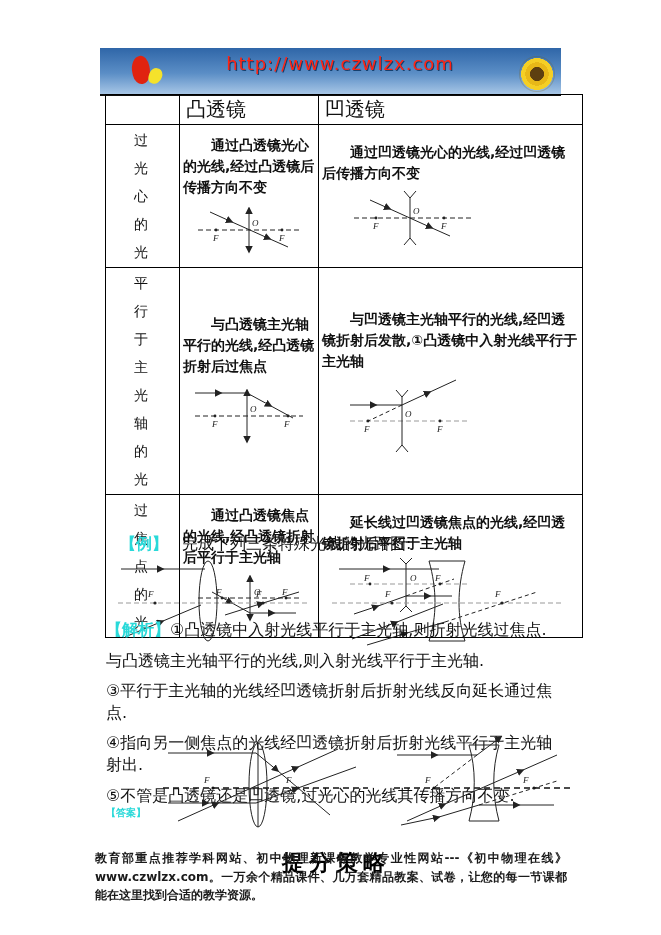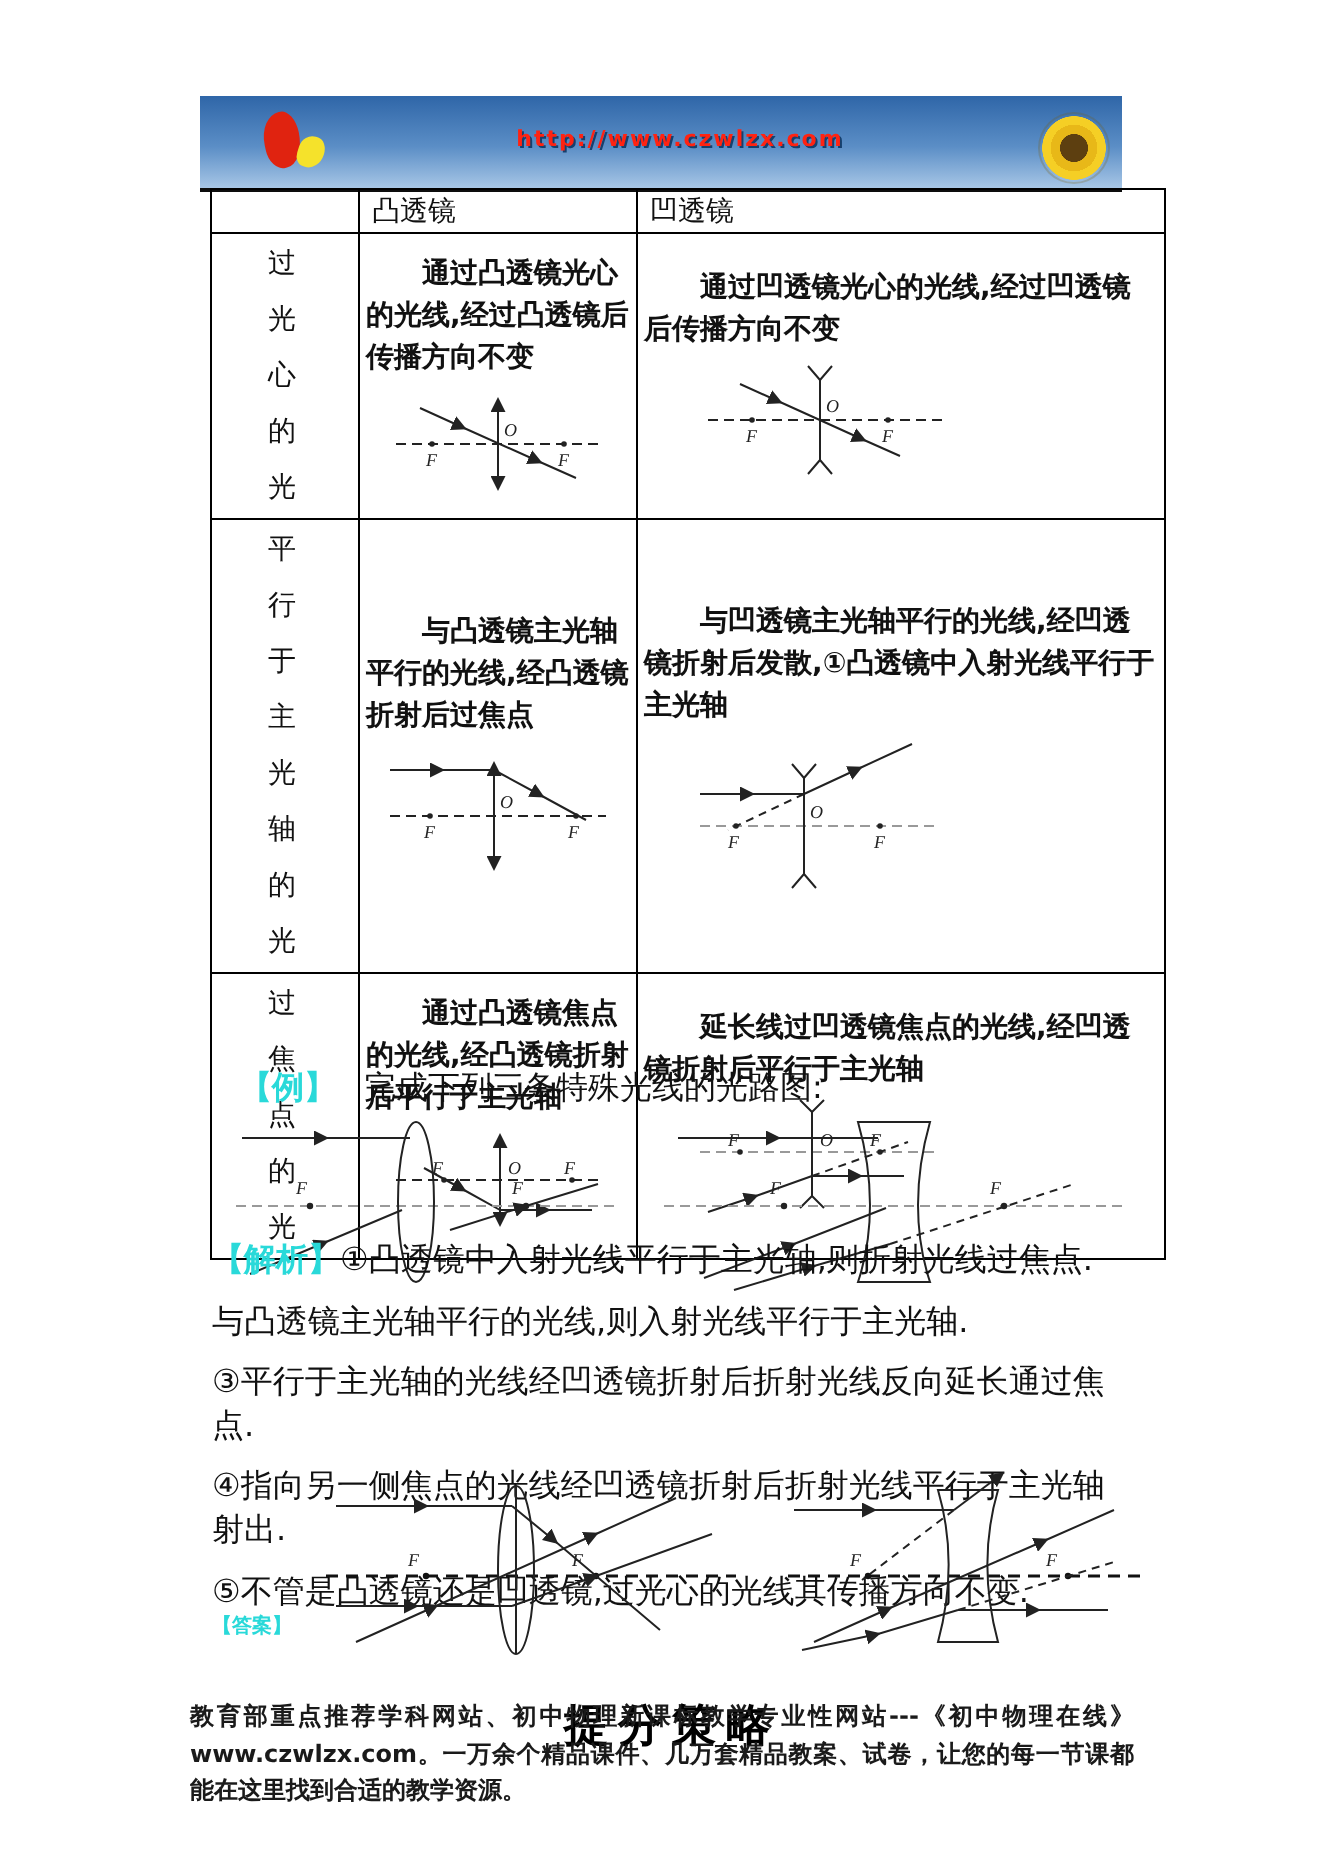--- a/index.html
+++ b/index.html
@@ -11,34 +11,34 @@
           background:linear-gradient(to bottom,#2f66a8 0%,#5b8ec6 55%,#a7c6e6 100%);
           border-bottom:2px solid #0d0d0d;overflow:hidden;}
   .logo{position:absolute;left:30px;top:6px;width:44px;height:36px;}
   .logo .flame-red{position:absolute;left:2px;top:2px;width:18px;height:28px;background:#e02310;
                    border-radius:60% 40% 55% 45%/55% 45% 60% 40%;transform:rotate(-12deg);}
   .logo .flame-y{position:absolute;left:19px;top:14px;width:13px;height:16px;background:#f5e22b;
                  border-radius:55% 45% 60% 40%/50% 50% 60% 40%;transform:rotate(18deg);}
   .banner-text{position:absolute;left:110px;top:3px;width:260px;text-align:center;}
   .banner-title{color:#fff;font-weight:bold;font-size:15px;letter-spacing:1px;
                 text-shadow:1px 1px 2px #14355f,-1px -1px 1px #14355f;white-space:nowrap;}
-  .banner-url{color:#ff2312;font-weight:bold;font-size:11px;letter-spacing:1px;
-              text-shadow:1px 1px 0 #16406e;margin-top:12px;}
+  .banner-url{color:#ff2312;font-weight:normal;font-size:18px;letter-spacing:1px;
+              text-shadow:1px 1px 0 #16406e;margin-top:2px;}
   .sunflower{position:absolute;right:6px;bottom:2px;width:36px;height:36px;border-radius:50%;
              background:radial-gradient(circle at 50% 50%,#5d3f10 0 27%,#e8b818 28% 46%,#f5cf25 46% 62%,rgba(245,207,37,0) 63%);
              box-shadow:0 0 0 1px rgba(120,90,10,.25) inset;}
 
   
   table.lens{position:absolute;left:105px;top:94px;border-collapse:collapse;table-layout:fixed;
              width:449px;font-size:14px;}
   table.lens td{border:1px solid #000;padding:1px 3px;vertical-align:middle;}
   td.c1{width:64px;text-align:center;}
   td.c2{width:129px;}
   td.c3{width:254px;}
-  tr.hd td{height:19px;padding-left:6px;font-size:14px;}
+  tr.hd td{height:19px;padding-left:6px;font-size:20px;}
   .vlabel{width:2.4em;margin:0 auto;word-break:break-all;line-height:2.0;letter-spacing:3px;text-align:center;}
   .celltext{margin:0;text-indent:2em;line-height:1.5;font-weight:bold;}
   .dsvg{display:block;}
   svg text{font-family:"Liberation Serif","DejaVu Serif",serif;font-style:italic;font-size:9px;fill:#222;}
 
   
   .tag{color:#29d9d9;font-weight:bold;}
   #example-line{position:absolute;left:120px;top:534px;font-size:16px;}
   #example-line .tag{margin-right:14px;}
   #example-figs{position:absolute;left:113px;top:551px;display:flex;gap:14px;align-items:flex-start;}

